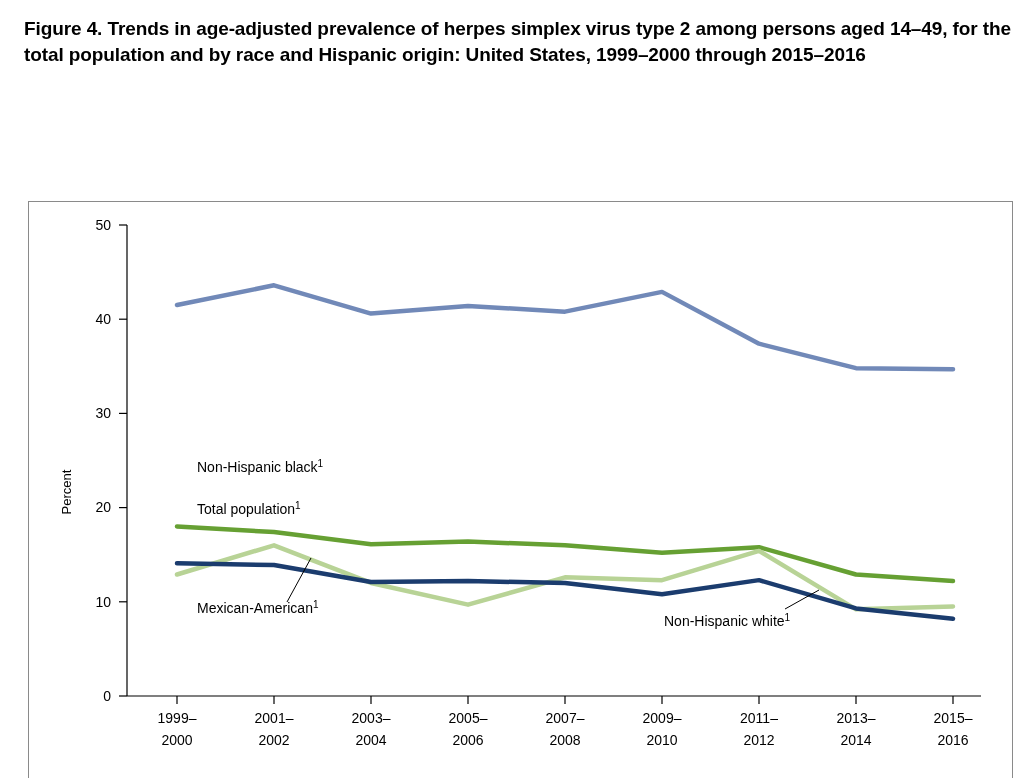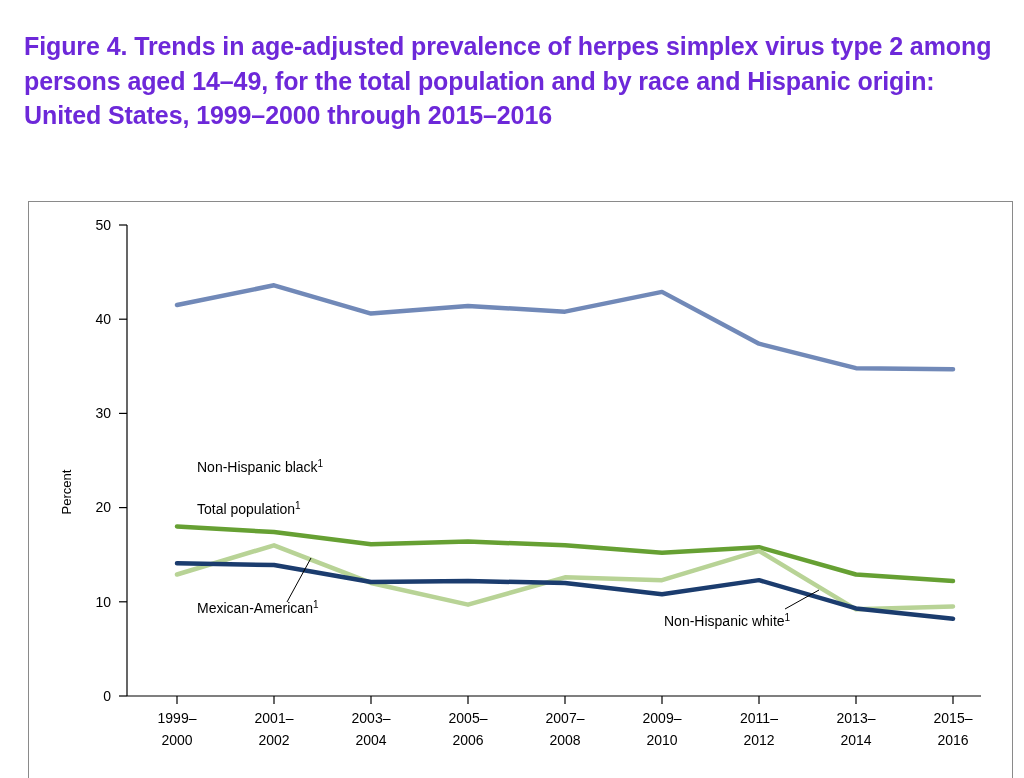--- a/index.html
+++ b/index.html
@@ -16,27 +16,27 @@
   }
   #page {
     position: relative;
     width: 1024px;
     height: 778px;
     box-sizing: border-box;
   }
   #figure-title {
     position: absolute;
     left: 24px;
-    top: 29px;
+    top: 16px;
     width: 990px;
-    font-size: 25px;
+    font-size: 19px;
     font-weight: bold;
     line-height: 1.38;
     letter-spacing: -0.1px;
-    color: #6d28d9;
+    color: #000000;
   }
   #chart-frame {
     position: absolute;
     left: 28px;
     top: 201px;
     width: 985px;
     height: 691px;
     border: 1px solid #8a8a8a;
     background: #ffffff;
     box-sizing: border-box;

